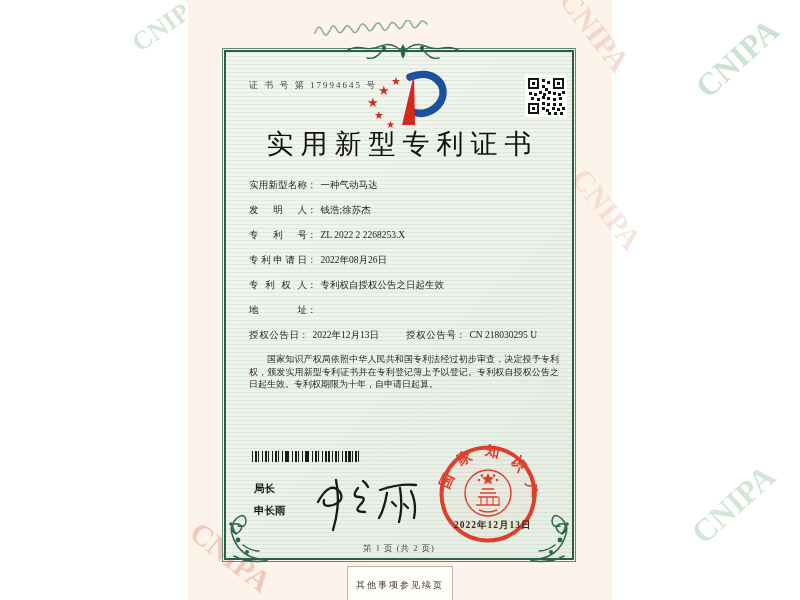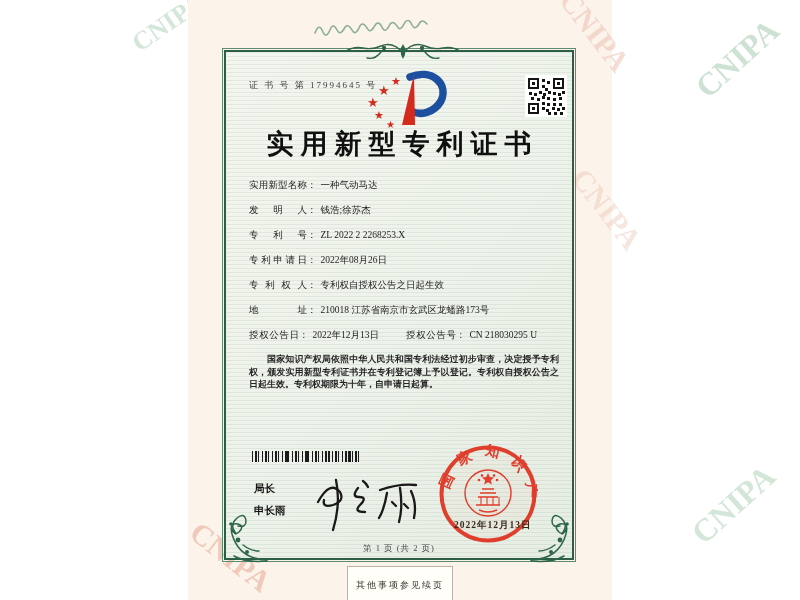--- a/index.html
+++ b/index.html
@@ -39,36 +39,36 @@
   #orn-bl     { left:-3px;  bottom:-5px; }
   #orn-br     { right:-3px; bottom:-5px; transform:scaleX(-1); }
   #script-wm  { position:absolute; left:312px; top:20px; pointer-events:none; }
 
   
   #certno { position:absolute; left:23px; top:27px; font-size:9px; color:#3c3c3c;
             letter-spacing:2px; }
   #logo   { position:absolute; left:138px; top:15px; }
   #qr     { position:absolute; left:299px; top:23px; width:42px; height:42px; background:#fff; }
   #title  { position:absolute; left:0; top:74px; width:100%; text-align:center;
-            font-size:27px; font-weight:700; color:#101010; letter-spacing:7px;
+            font-size:27px; font-weight:400; color:#101010; letter-spacing:7px;
             text-indent:7px; }
 
   
   #fields { position:absolute; left:23px; top:127px; width:310px; font-size:9.5px; color:#1e1e1e; }
   .f-row  { display:flex; margin-bottom:11.5px; line-height:13.5px; white-space:nowrap; }
   .f-label{ display:inline-block; width:58px; text-align:justify; text-align-last:justify; }
   .f-colon{ margin-right:4px; }
   .g-pair { display:flex; }
   .g-label{ display:inline-block; width:50px; text-align:justify; text-align-last:justify; }
   .g-pair + .g-pair { margin-left:27px; }
 
   
   #body-text { position:absolute; left:23px; top:301px; width:310px; font-size:9px;
                line-height:12.7px; color:#262626; text-align:justify; }
-  #body-text p { text-indent:2em;font-weight:bold; }
+  #body-text p { text-indent:2em; }
 
   
   #barcode { position:absolute; left:26px; top:399px; width:110px; height:11px;
              background-image:
                repeating-linear-gradient(90deg, rgba(20,20,20,0) 0 13px, #1b1b1b 13px 15px, rgba(20,20,20,0) 15px 21px),
                repeating-linear-gradient(90deg, #1b1b1b 0 1px, rgba(0,0,0,0) 1px 3px, #1b1b1b 3px 5px, rgba(0,0,0,0) 5px 6px, #1b1b1b 6px 7px, rgba(0,0,0,0) 7px 10px); }
 
   
   #signer { position:absolute; left:28px; top:426px; font-family:Liberation Serif, serif;
             font-weight:bold; font-size:10.5px; color:#111; line-height:22px; }
@@ -229,21 +229,20 @@
           <span class="f-value">2022年08月26日</span>
         </div>
         <div class="f-row">
           <span class="f-label">专利权人</span>
             <span class="f-colon">：</span>
           <span class="f-value">专利权自授权公告之日起生效</span>
         </div>
         <div class="f-row">
           <span class="f-label">地址</span>
             <span class="f-colon">：</span>
-          <span class="f-value">210018 江苏省南京市玄武区龙蟠路173号</span>
         </div>
         <div class="f-row">
           <span class="g-pair">
             <span class="g-label">授权公告日</span>
               <span class="f-colon">：</span>
             <span>2022年12月13日</span>
           </span>
           <span class="g-pair">
             <span class="g-label">授权公告号</span>
               <span class="f-colon">：</span>

